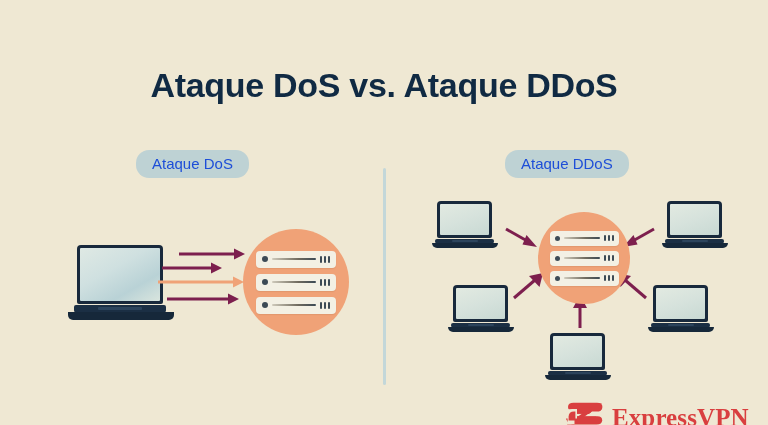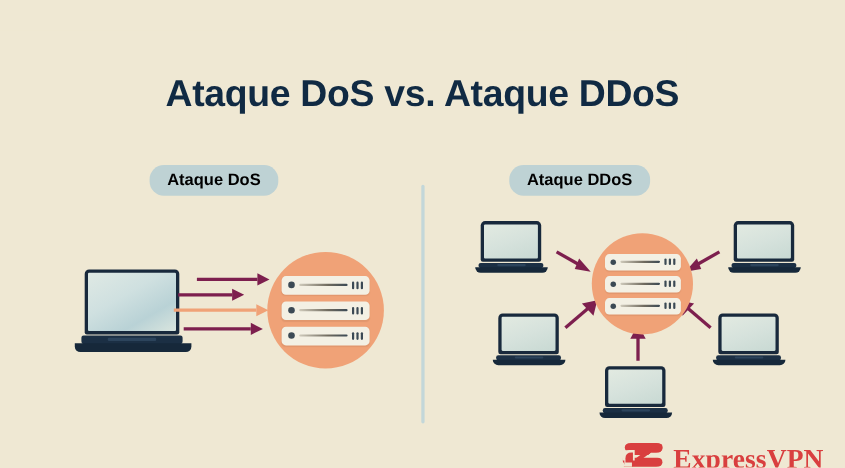--- a/index.html
+++ b/index.html
@@ -33,31 +33,31 @@
     font-weight: bold;
     color: #102a43;
     letter-spacing: -0.3px;
     white-space: nowrap;
   }
 
   
   .pill {
     position: absolute;
     background: #bed2d4;
-    color: #000000;
+    color: #1d4ed8;
     font-size: 15px;
-    font-weight: bold;
+    font-weight: normal;
     border-radius: 13px;
     padding: 6px 16px 7px 16px;
     text-align: center;
     white-space: nowrap;
     line-height: 1;
   }
   #pill-dos  { left: 136px; top: 122px; }
-  #pill-ddos { left: 463px; top: 122px; }
+  #pill-ddos { left: 505px; top: 122px; }
 
   
   #divider {
     position: absolute;
     left: 383px;
     top: 140px;
     width: 3px;
     height: 217px;
     background: #c3d7d9;
     border-radius: 2px;

